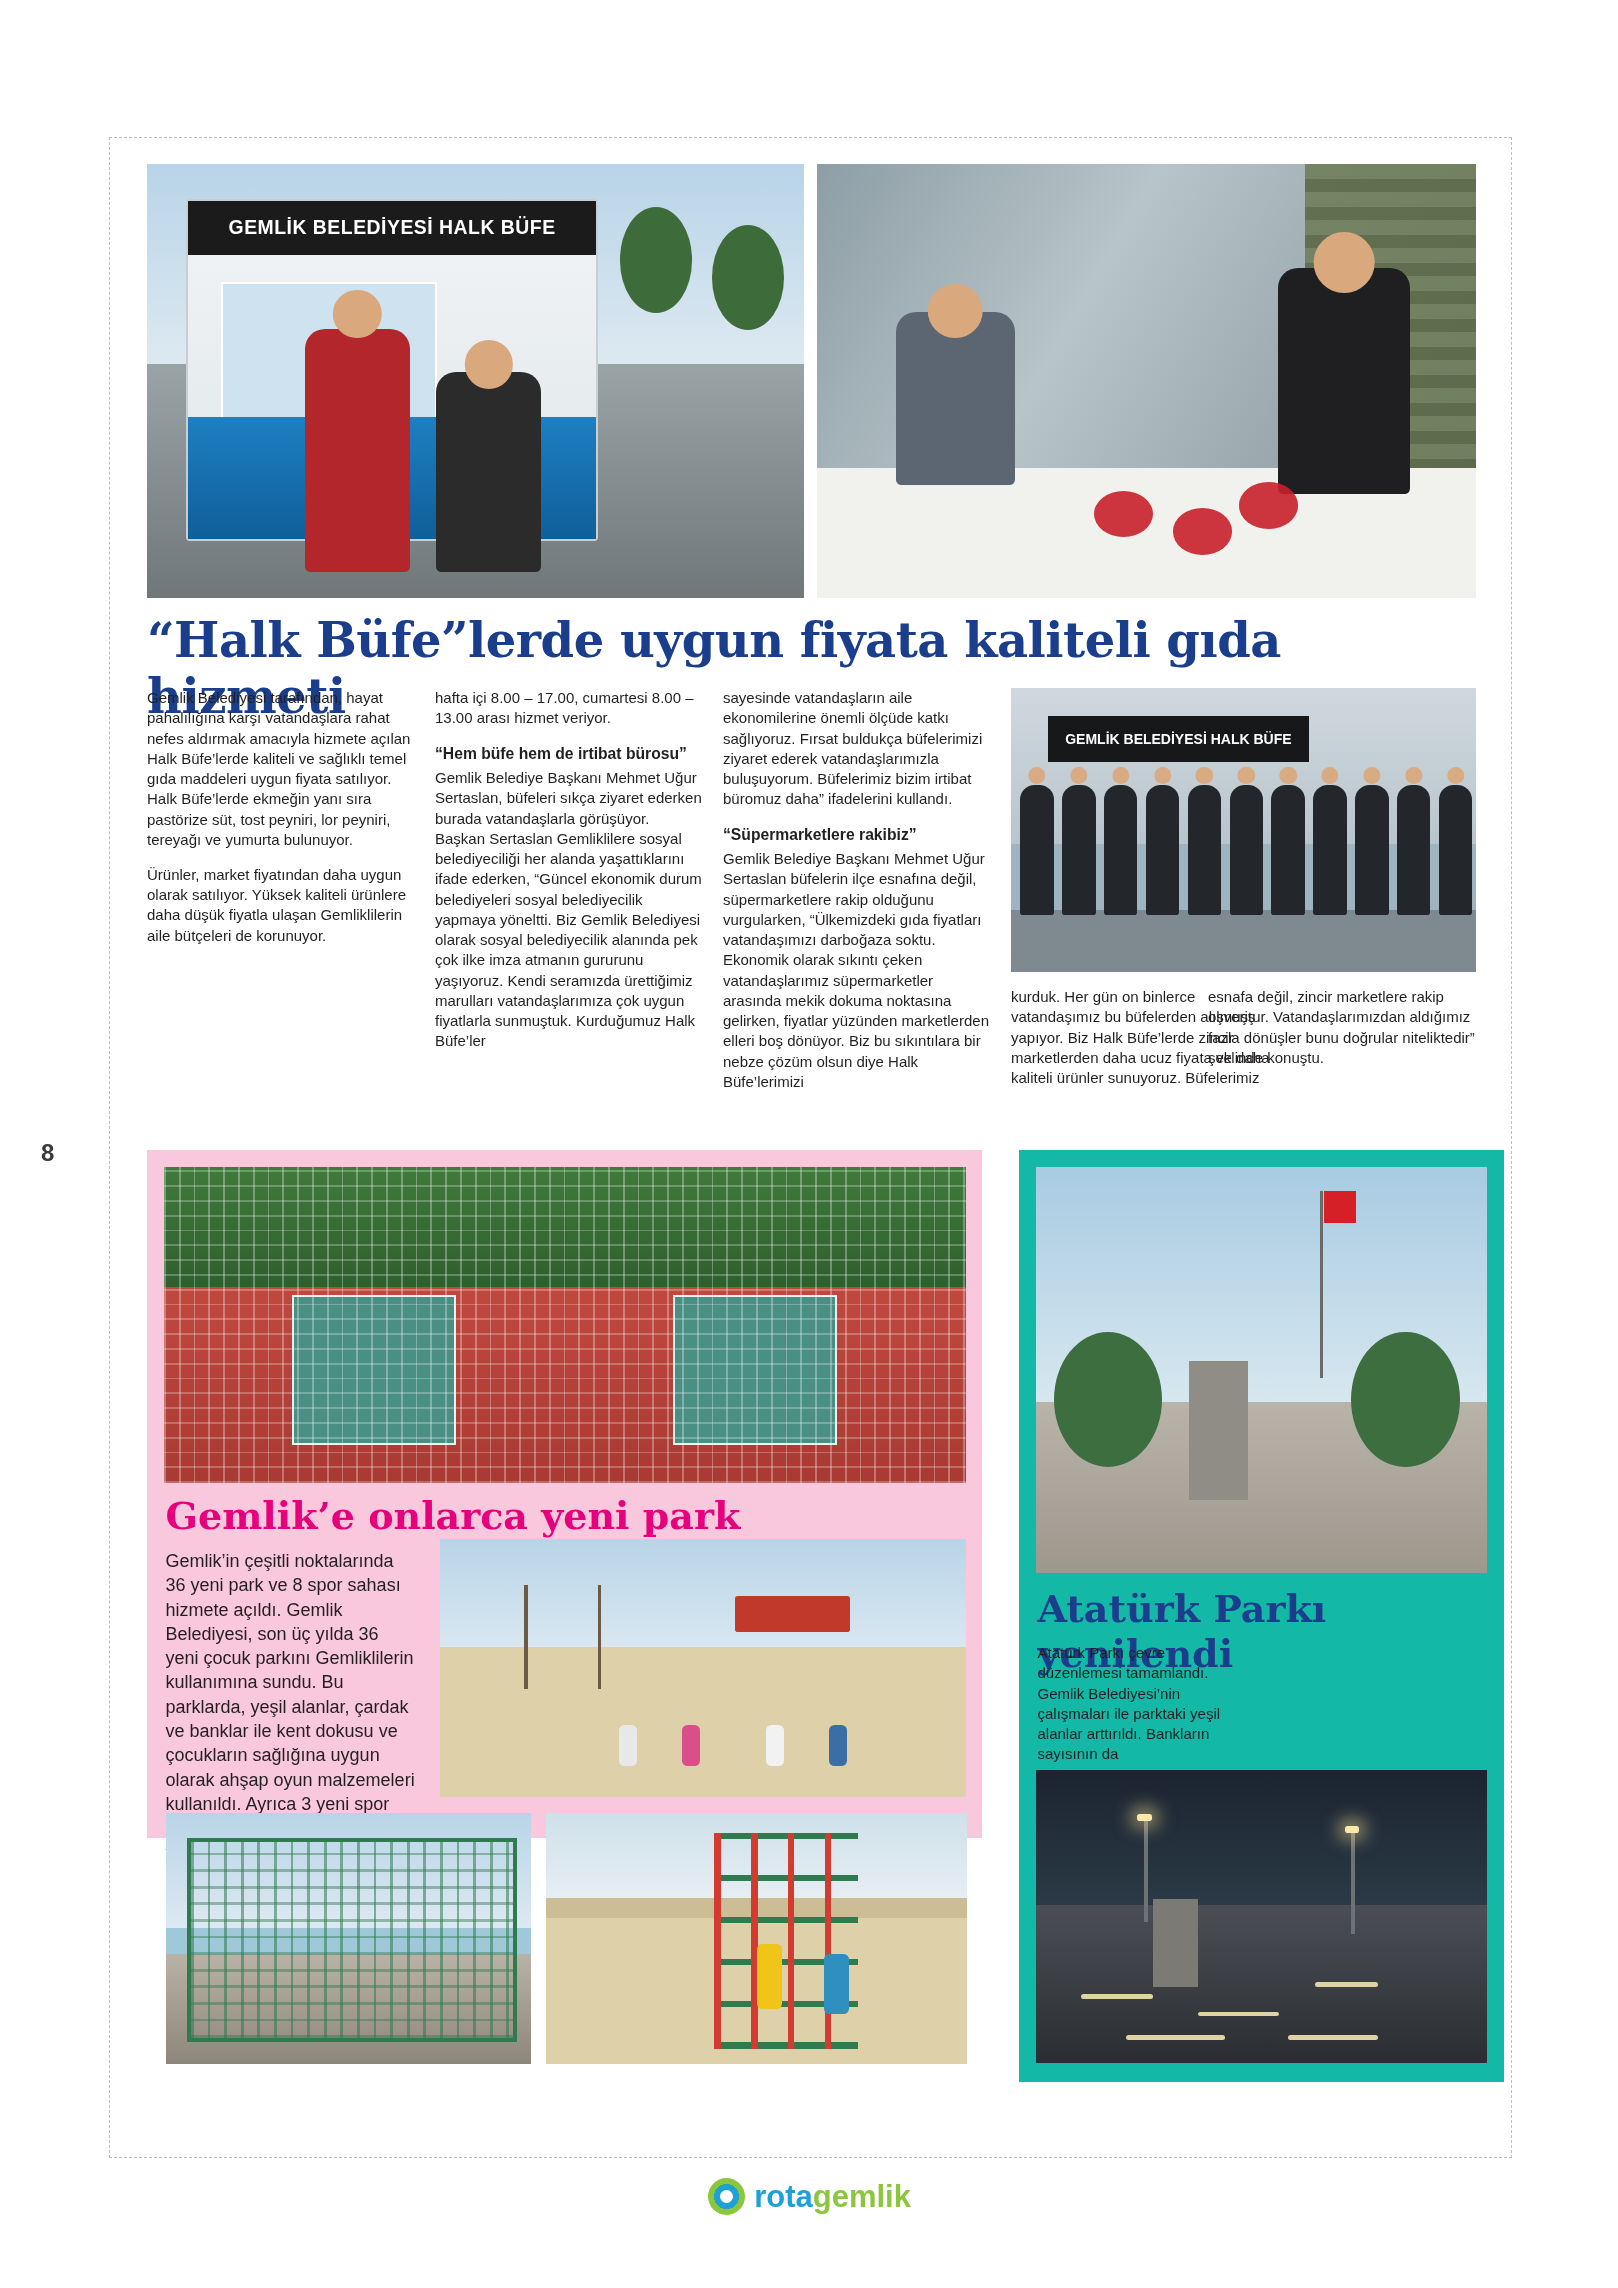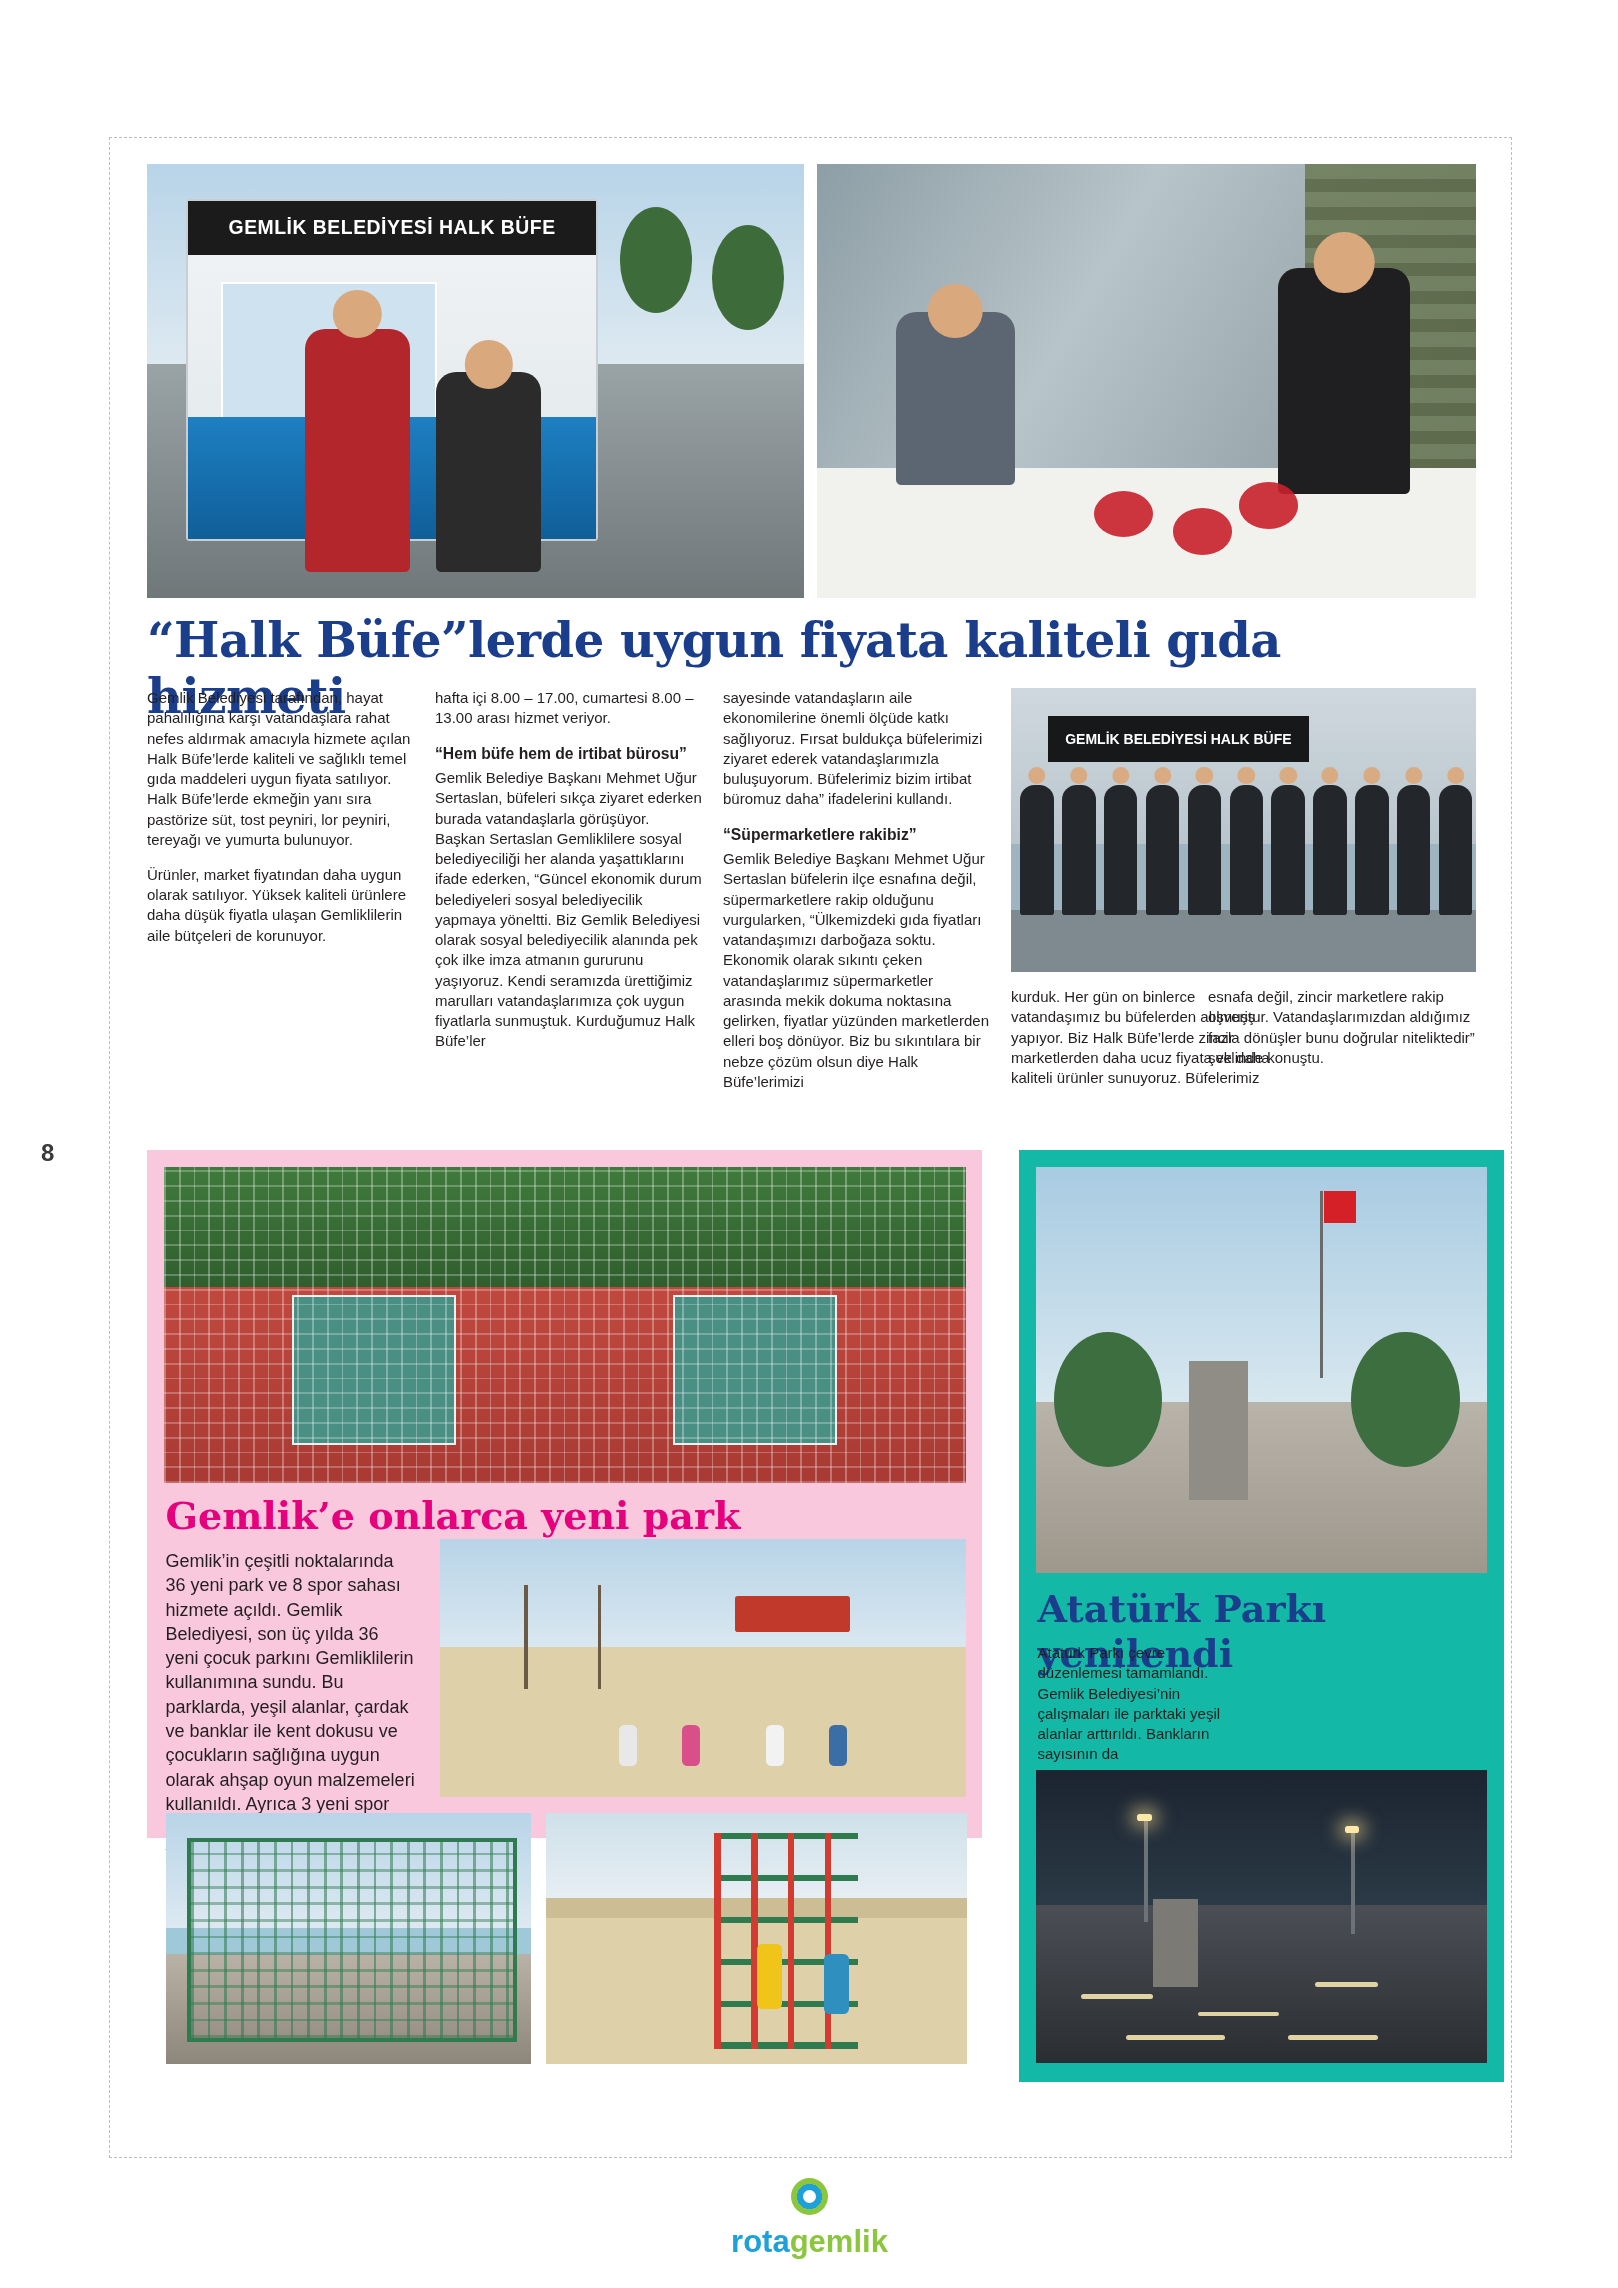--- a/index.html
+++ b/index.html
@@ -252,21 +252,21 @@
     background:linear-gradient(#4b4f55,#2a2d31);}
   .lamp{position:absolute;width:3.7px;height:36%;background:#6c7378;}
   .lamp-head{position:absolute;width:14.8px;height:7.4px;background:#ffe9a8;border-radius:2.8px;
     box-shadow:0 0 16.6px 6.5px rgba(255,225,150,.55);}
   .light-strip{position:absolute;height:4.6px;background:#ffeeb5;opacity:.85;border-radius:2.8px;}
 
   
   .footer{
     position:absolute;left:0;top:2178px;width:1619px;text-align:center;
   }
-  .logo-wrap{display:inline-flex;align-items:center;gap:9.2px;flex-direction:column;}
+  .logo-wrap{display:inline-flex;align-items:center;gap:9.2px;}
   .logo-mark{
     width:37px;height:37px;border-radius:50%;
     background:radial-gradient(circle at 50% 50%,#1da1d8 0 48%,#8cc63f 48% 100%);
     position:relative;
   }
   .logo-mark:after{
     content:"";position:absolute;left:12px;top:12px;width:13px;height:13px;
     border-radius:50%;background:#ffffff;
   }
   .logo-text{font-size:31px;font-weight:bold;}

